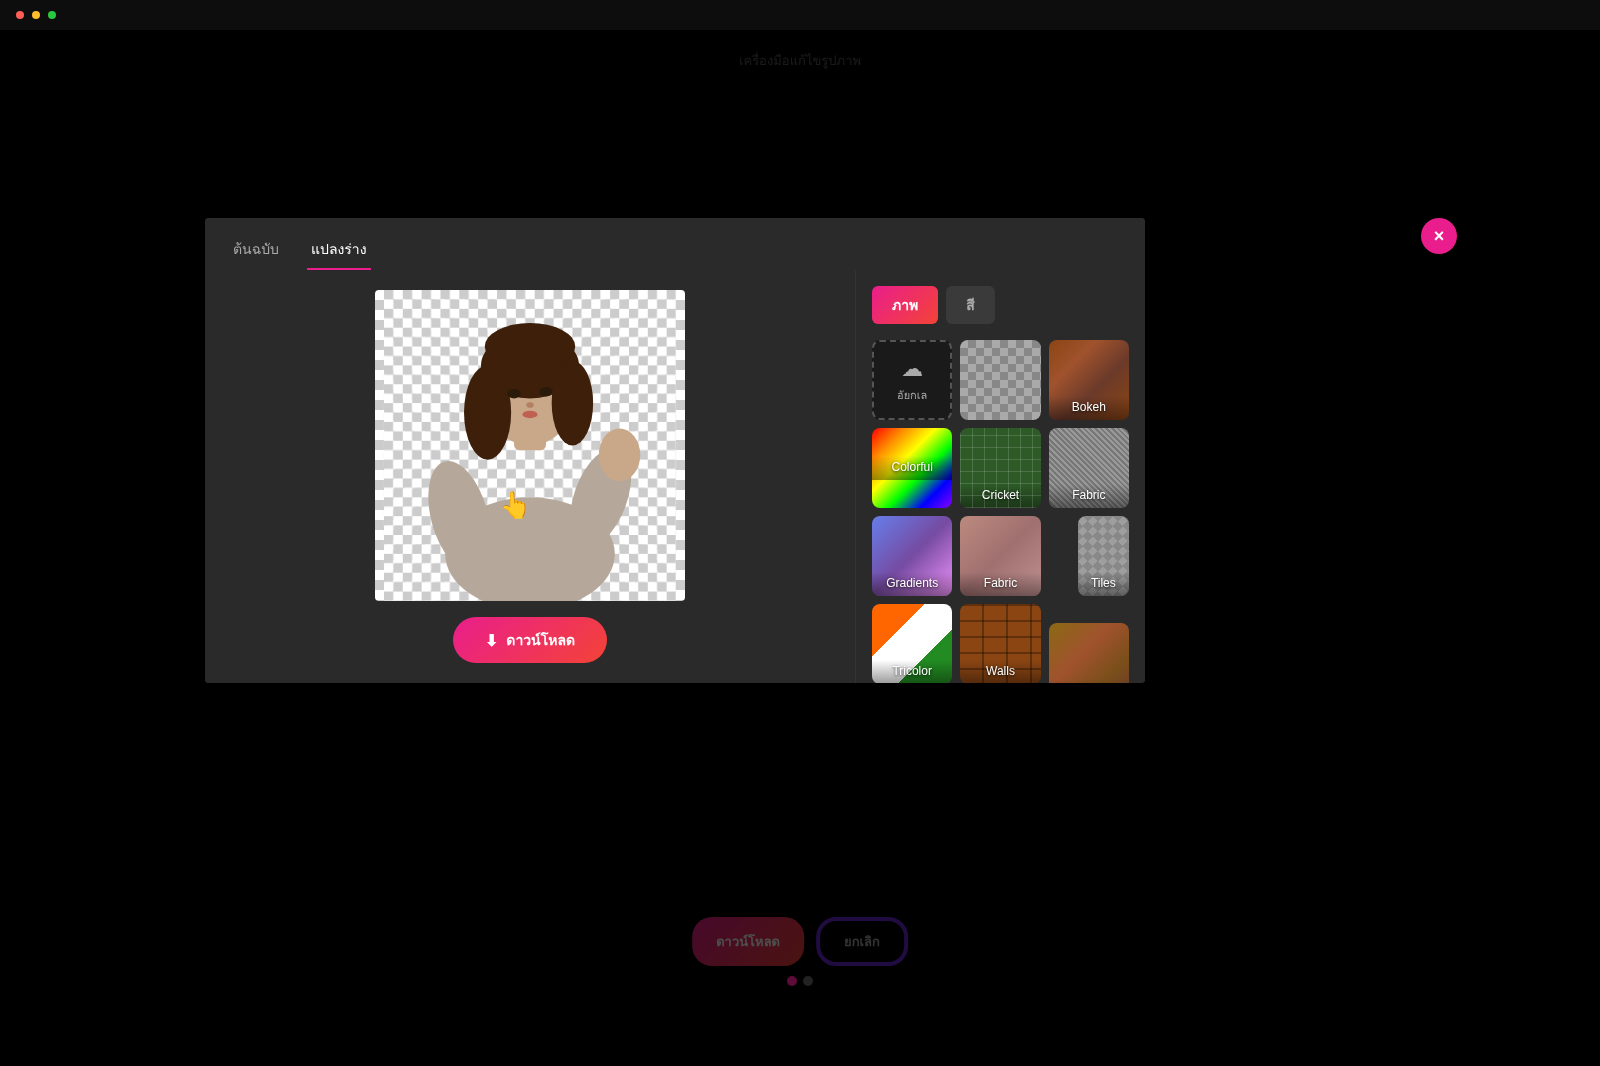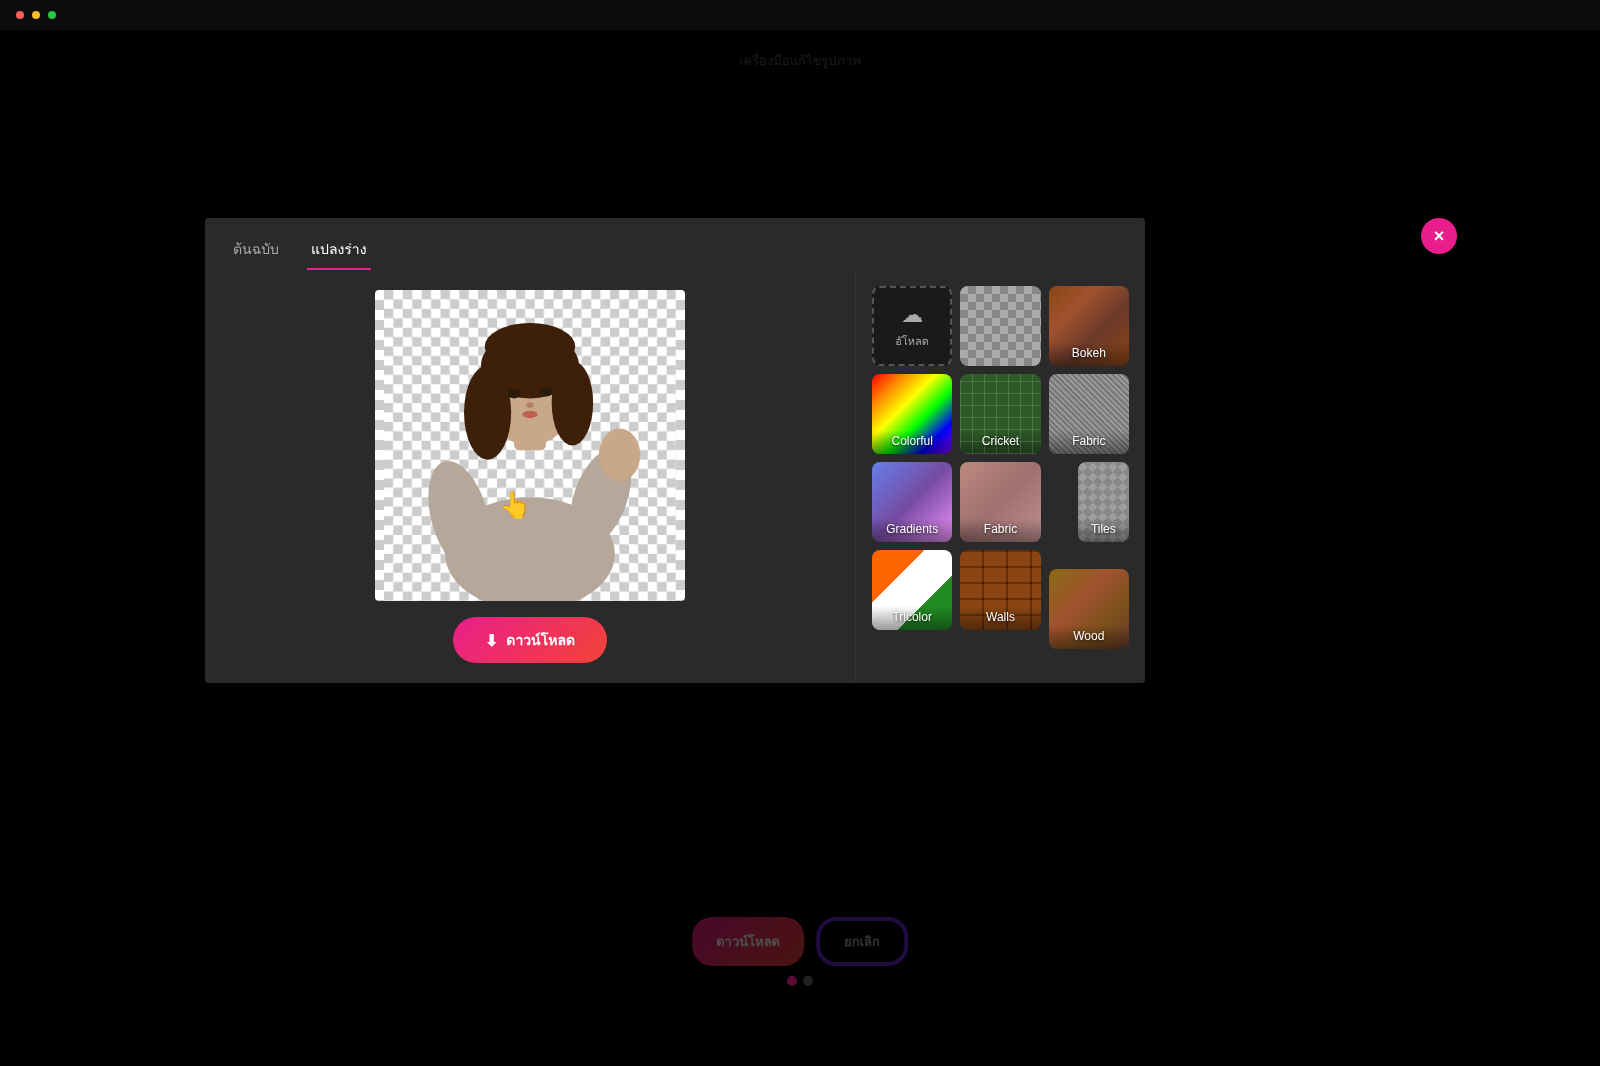--- a/index.html
+++ b/index.html
@@ -186,20 +186,21 @@
     }
 
     
     .bg-item-bokeh {
       background: linear-gradient(135deg, #8B4513 0%, #A0522D 30%, #6B3A2A 60%, #8B4513 100%);
     }
 
     
     .bg-item-colorful {
       background: linear-gradient(135deg, #ff0000, #ff8800, #ffff00, #00ff00, #0000ff, #8800ff);
+      align-items: center;
     }
 
     
     .bg-item-cricket {
       background: #2d5a27;
       position: relative;
     }
     .bg-item-cricket::before {
       content: '';
       position: absolute;
@@ -437,26 +438,34 @@
       </div>
 
       <button class="download-btn">
         <span class="download-icon">⬇</span>
         <span>ดาวน์โหลด</span>
       </button>
     </div>
 
     <div class="bg-panel">
 
+      <div class="bg-panel-tabs">
+        <button class="bg-tab-btn active">
+          <span>ภาพ</span>
+        </button>
+        <button class="bg-tab-btn inactive">
+          <span>สี</span>
+        </button>
+      </div>
 
       <div class="bg-grid">
 
         <div class="bg-item bg-item-upload">
           <span style="font-size:22px; color:#aaa;">☁</span>
-          <span class="upload-label">อัโหลด</span>
+          <span class="upload-label">อัยกเล</span>
         </div>
 
         <div class="bg-item bg-item-transparent">
         </div>
 
         <div class="bg-item bg-item-bokeh">
           <span class="bg-item-label">Bokeh</span>
         </div>
 
         <div class="bg-item bg-item-colorful">

